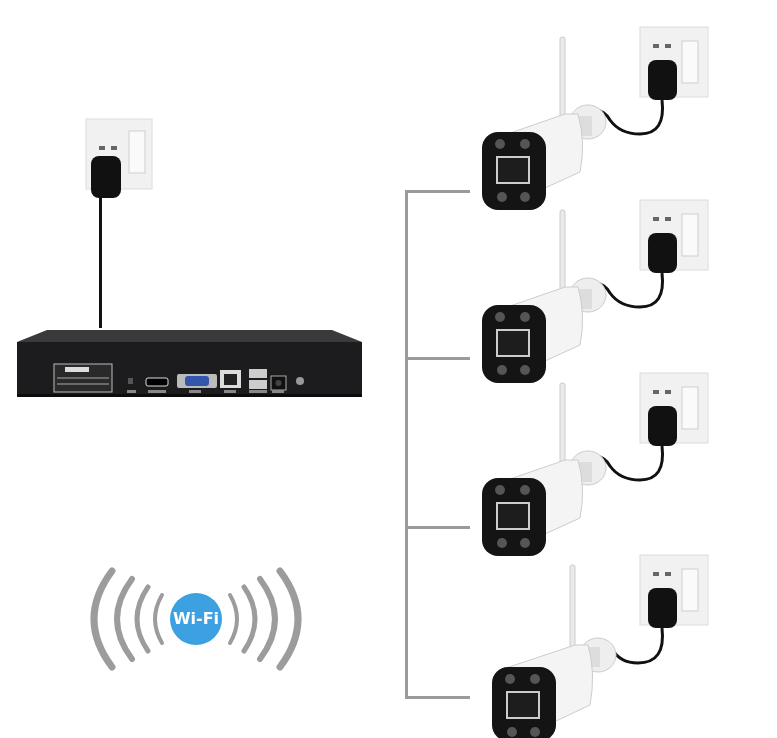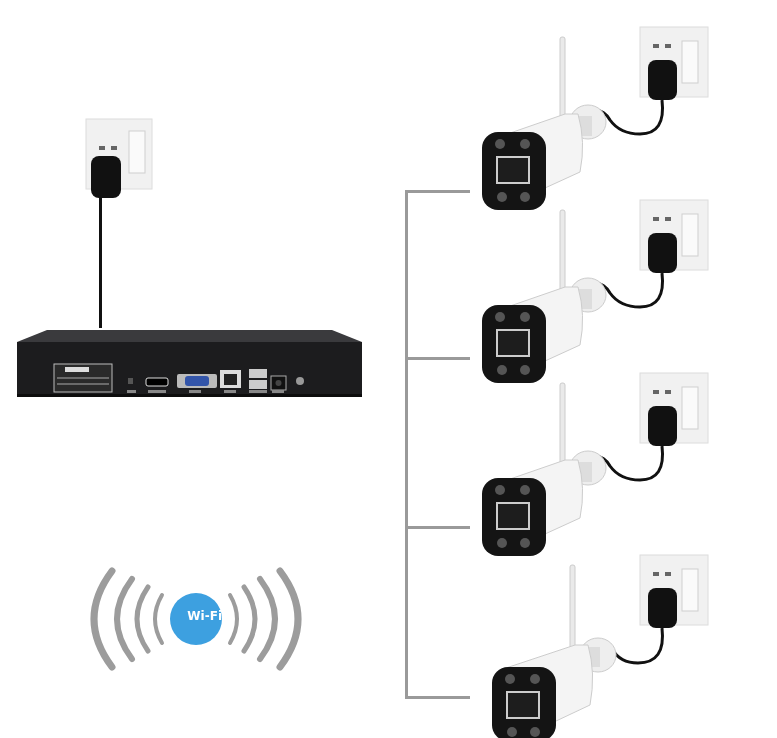--- a/index.html
+++ b/index.html
@@ -69,21 +69,21 @@
       <path d="M50 16 Q20 56 50 96" stroke-width="6"></path>
       <path d="M66 24 Q44 56 66 88" stroke-width="5"></path>
       <path d="M80 32 Q66 56 80 80" stroke-width="4"></path>
       <path d="M198 8 Q234 56 198 104" stroke-width="7"></path>
       <path d="M178 16 Q208 56 178 96" stroke-width="6"></path>
       <path d="M162 24 Q184 56 162 88" stroke-width="5"></path>
       <path d="M148 32 Q162 56 148 80" stroke-width="4"></path>
     </g>
     <circle cx="114" cy="56" r="26" fill="#3da0e0"></circle>
   </svg>
-  <div class="abs wifi-text" style="left:88px;top:46px;width:52px;text-align:right;color:#fff;font-size:12px;">Wi-Fi</div>
+  <div class="abs wifi-text" style="left:88px;top:46px;width:52px;text-align:center;color:#fff;font-size:16px;">Wi-Fi</div>
 </div>
 
 <div class="abs" style="left:405px;top:190px;width:3px;height:508px;background:#9a9a9a;"></div>
 <div class="abs" style="left:405px;top:190px;width:65px;height:3px;background:#9a9a9a;"></div>
 <div class="abs" style="left:405px;top:357px;width:65px;height:3px;background:#9a9a9a;"></div>
 <div class="abs" style="left:405px;top:526px;width:65px;height:3px;background:#9a9a9a;"></div>
 <div class="abs" style="left:405px;top:696px;width:65px;height:3px;background:#9a9a9a;"></div>
 
 <div class="abs" style="left:470px;top:22px;">
   <svg width="250" height="190" viewBox="0 0 250 190">

